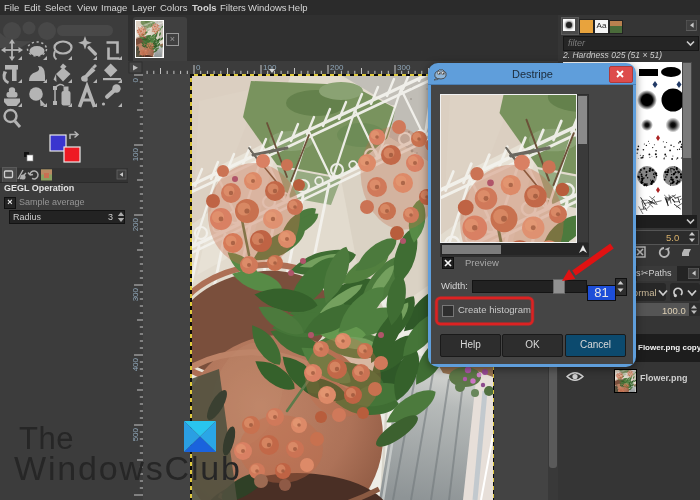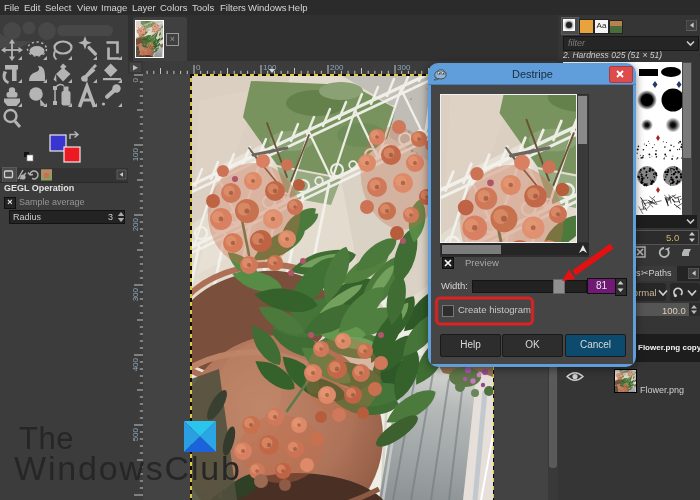--- a/index.html
+++ b/index.html
@@ -13,21 +13,21 @@
 <div id="root">
 
   <div class="abs" style="left:0;top:0;width:700px;height:15px;background:#2b2b2b;"></div>
   <span class="abs txt" style="left:4px;top:2px;">File</span>
   <span class="abs txt" style="left:24px;top:2px;">Edit</span>
   <span class="abs txt" style="left:45px;top:2px;">Select</span>
   <span class="abs txt" style="left:77px;top:2px;">View</span>
   <span class="abs txt" style="left:101px;top:2px;">Image</span>
   <span class="abs txt" style="left:132px;top:2px;">Layer</span>
   <span class="abs txt" style="left:160px;top:2px;">Colors</span>
-  <span class="abs txt" style="left:192px;top:2px;">Tools</span>
+  <span class="abs txt" style="left:192px;top:2px;font-weight:bold;">Tools</span>
   <span class="abs txt" style="left:220px;top:2px;">Filters</span>
   <span class="abs txt" style="left:248px;top:2px;">Windows</span>
   <span class="abs txt" style="left:288px;top:2px;">Help</span>
 
   <div class="abs" style="left:0;top:15px;width:128px;height:485px;background:#3c3c3c;border-right:1px solid #2e2e2e;"></div>
   <div id="toolbox" class="abs" style="left:0;top:15px;"><svg width="128" height="150" viewBox="0 0 128 150">
         <g fill="#484848">
           <circle cx="12" cy="16" r="9"></circle>
           <circle cx="29" cy="13" r="6.5"></circle>
           <circle cx="47" cy="16" r="9"></circle>
@@ -603,21 +603,21 @@
         <div class="abs" style="left:80px;top:328px;font-size:8px;font-weight:bold;color:#f2f2f2;white-space:nowrap;">Flower.png copy</div>
         <svg class="abs" style="left:8px;top:355px;" width="18" height="13" viewBox="0 0 18 13">
           <path d="M1,6.5 Q9,-1 17,6.5 Q9,14 1,6.5 Z" fill="none" stroke="#cfcfcf" stroke-width="1.5"></path>
           <circle cx="9" cy="6.5" r="2.6" fill="#cfcfcf"></circle>
         </svg>
         <div class="abs" style="left:56px;top:354px;width:21px;height:22px;background:#fff;border:1px solid #000;overflow:hidden;">
           <svg width="21" height="22" viewBox="0 45 285 355" preserveAspectRatio="none" style="display:block">
             <use href="#photo"></use>
           </svg>
         </div>
-        <div class="abs" style="left:82px;top:370px;font-size:9px;color:#cfcfcf;">Flower.png</div>
+        <div class="abs" style="left:82px;top:358px;font-size:9px;color:#cfcfcf;font-weight:bold;">Flower.png</div>
       </div>
     </div>
 
   <div id="dialog" class="abs" style="left:428px;top:63px;width:208px;height:304px;background:#5f9edb;border-radius:10px;box-shadow:0 2px 8px rgba(0,0,0,0.45);">
       <div class="abs" style="left:0;top:0;width:208px;height:22px;"></div>
       <div class="abs" style="left:0;top:21px;width:208px;height:1px;background:#4a7fb5;"></div>
       <div class="abs" style="left:84px;top:5px;font-size:11px;color:#1c2b3a;">Destripe</div>
       <svg class="abs" style="left:5px;top:5px;" width="15" height="13" viewBox="0 0 15 13">
         <path d="M2,9 Q1,4 5,3 Q6,1 8,2 Q10,1 11,3 Q14,4 13,8 Q12,11 8,11 Q4,11 2,9 Z" fill="#8fb6d9" stroke="#444" stroke-width="0.9"></path>
         <circle cx="6" cy="5" r="1.7" fill="#eee" stroke="#333" stroke-width="0.5"></circle>
@@ -644,21 +644,21 @@
           <path d="M6,2 L10,10 L6,7.5 L2,10 Z" fill="#e8e8e8"></path>
         </svg>
         <div class="abs" style="left:11px;top:172px;width:10px;height:10px;background:#1e1e1e;border:1px solid #0d0d0d;"></div>
         <svg class="abs" style="left:12px;top:173px;" width="10" height="10" viewBox="0 0 10 10">
           <path d="M2,2 L8,8 M8,2 L2,8" stroke="#f5f5f5" stroke-width="1.7"></path>
         </svg>
         <div class="abs" style="left:34px;top:172px;font-size:9.5px;color:#a8a8a8;">Preview</div>
         <div class="abs" style="left:10px;top:195px;font-size:9.5px;color:#d4d4d4;">Width:</div>
         <div class="abs" style="left:41px;top:195px;width:113px;height:11px;background:#222222;border:1px solid #141414;"></div>
         <div class="abs" style="left:122px;top:194px;width:10px;height:13px;background:#909090;border:1px solid #6a6a6a;"></div>
-        <div class="abs" style="left:156px;top:193px;width:27px;height:14px;background:#701a75;border:1px solid #101010;color:#e8e8e8;font-size:10px;line-height:14px;text-align:center;">81</div>
+        <div class="abs" style="left:156px;top:200px;width:27px;height:14px;background:#1d4ed8;border:1px solid #101010;color:#e8e8e8;font-size:13px;line-height:14px;text-align:center;">81</div>
         <div class="abs" style="left:184px;top:193px;width:10px;height:16px;background:#2e2e2e;border:1px solid #101010;"></div>
         <svg class="abs" style="left:185px;top:195px;" width="9" height="13" viewBox="0 0 9 13">
           <path d="M4.5,1 l3,3.6 h-6 z" fill="#ccc"></path>
           <path d="M4.5,12 l3,-3.6 h-6 z" fill="#ccc"></path>
         </svg>
         <div class="abs" style="left:11px;top:220px;width:10px;height:10px;background:#2e2e2e;border:1px solid #777;"></div>
         <div class="abs" style="left:27px;top:219px;font-size:9.5px;color:#c8c8c8;">Create histogram</div>
         <div class="abs" style="left:9px;top:249px;width:59px;height:21px;background:#2d2d2d;border:1px solid #1a1a1a;border-radius:2px;color:#d9d9d9;font-size:10px;line-height:20px;text-align:center;">Help</div>
         <div class="abs" style="left:71px;top:249px;width:59px;height:21px;background:#2d2d2d;border:1px solid #1a1a1a;border-radius:2px;color:#d9d9d9;font-size:10px;line-height:20px;text-align:center;">OK</div>
         <div class="abs" style="left:134px;top:249px;width:59px;height:21px;background:#0c4a6e;border:1px solid #1a1a1a;border-radius:2px;color:#d9d9d9;font-size:10px;line-height:20px;text-align:center;">Cancel</div>

